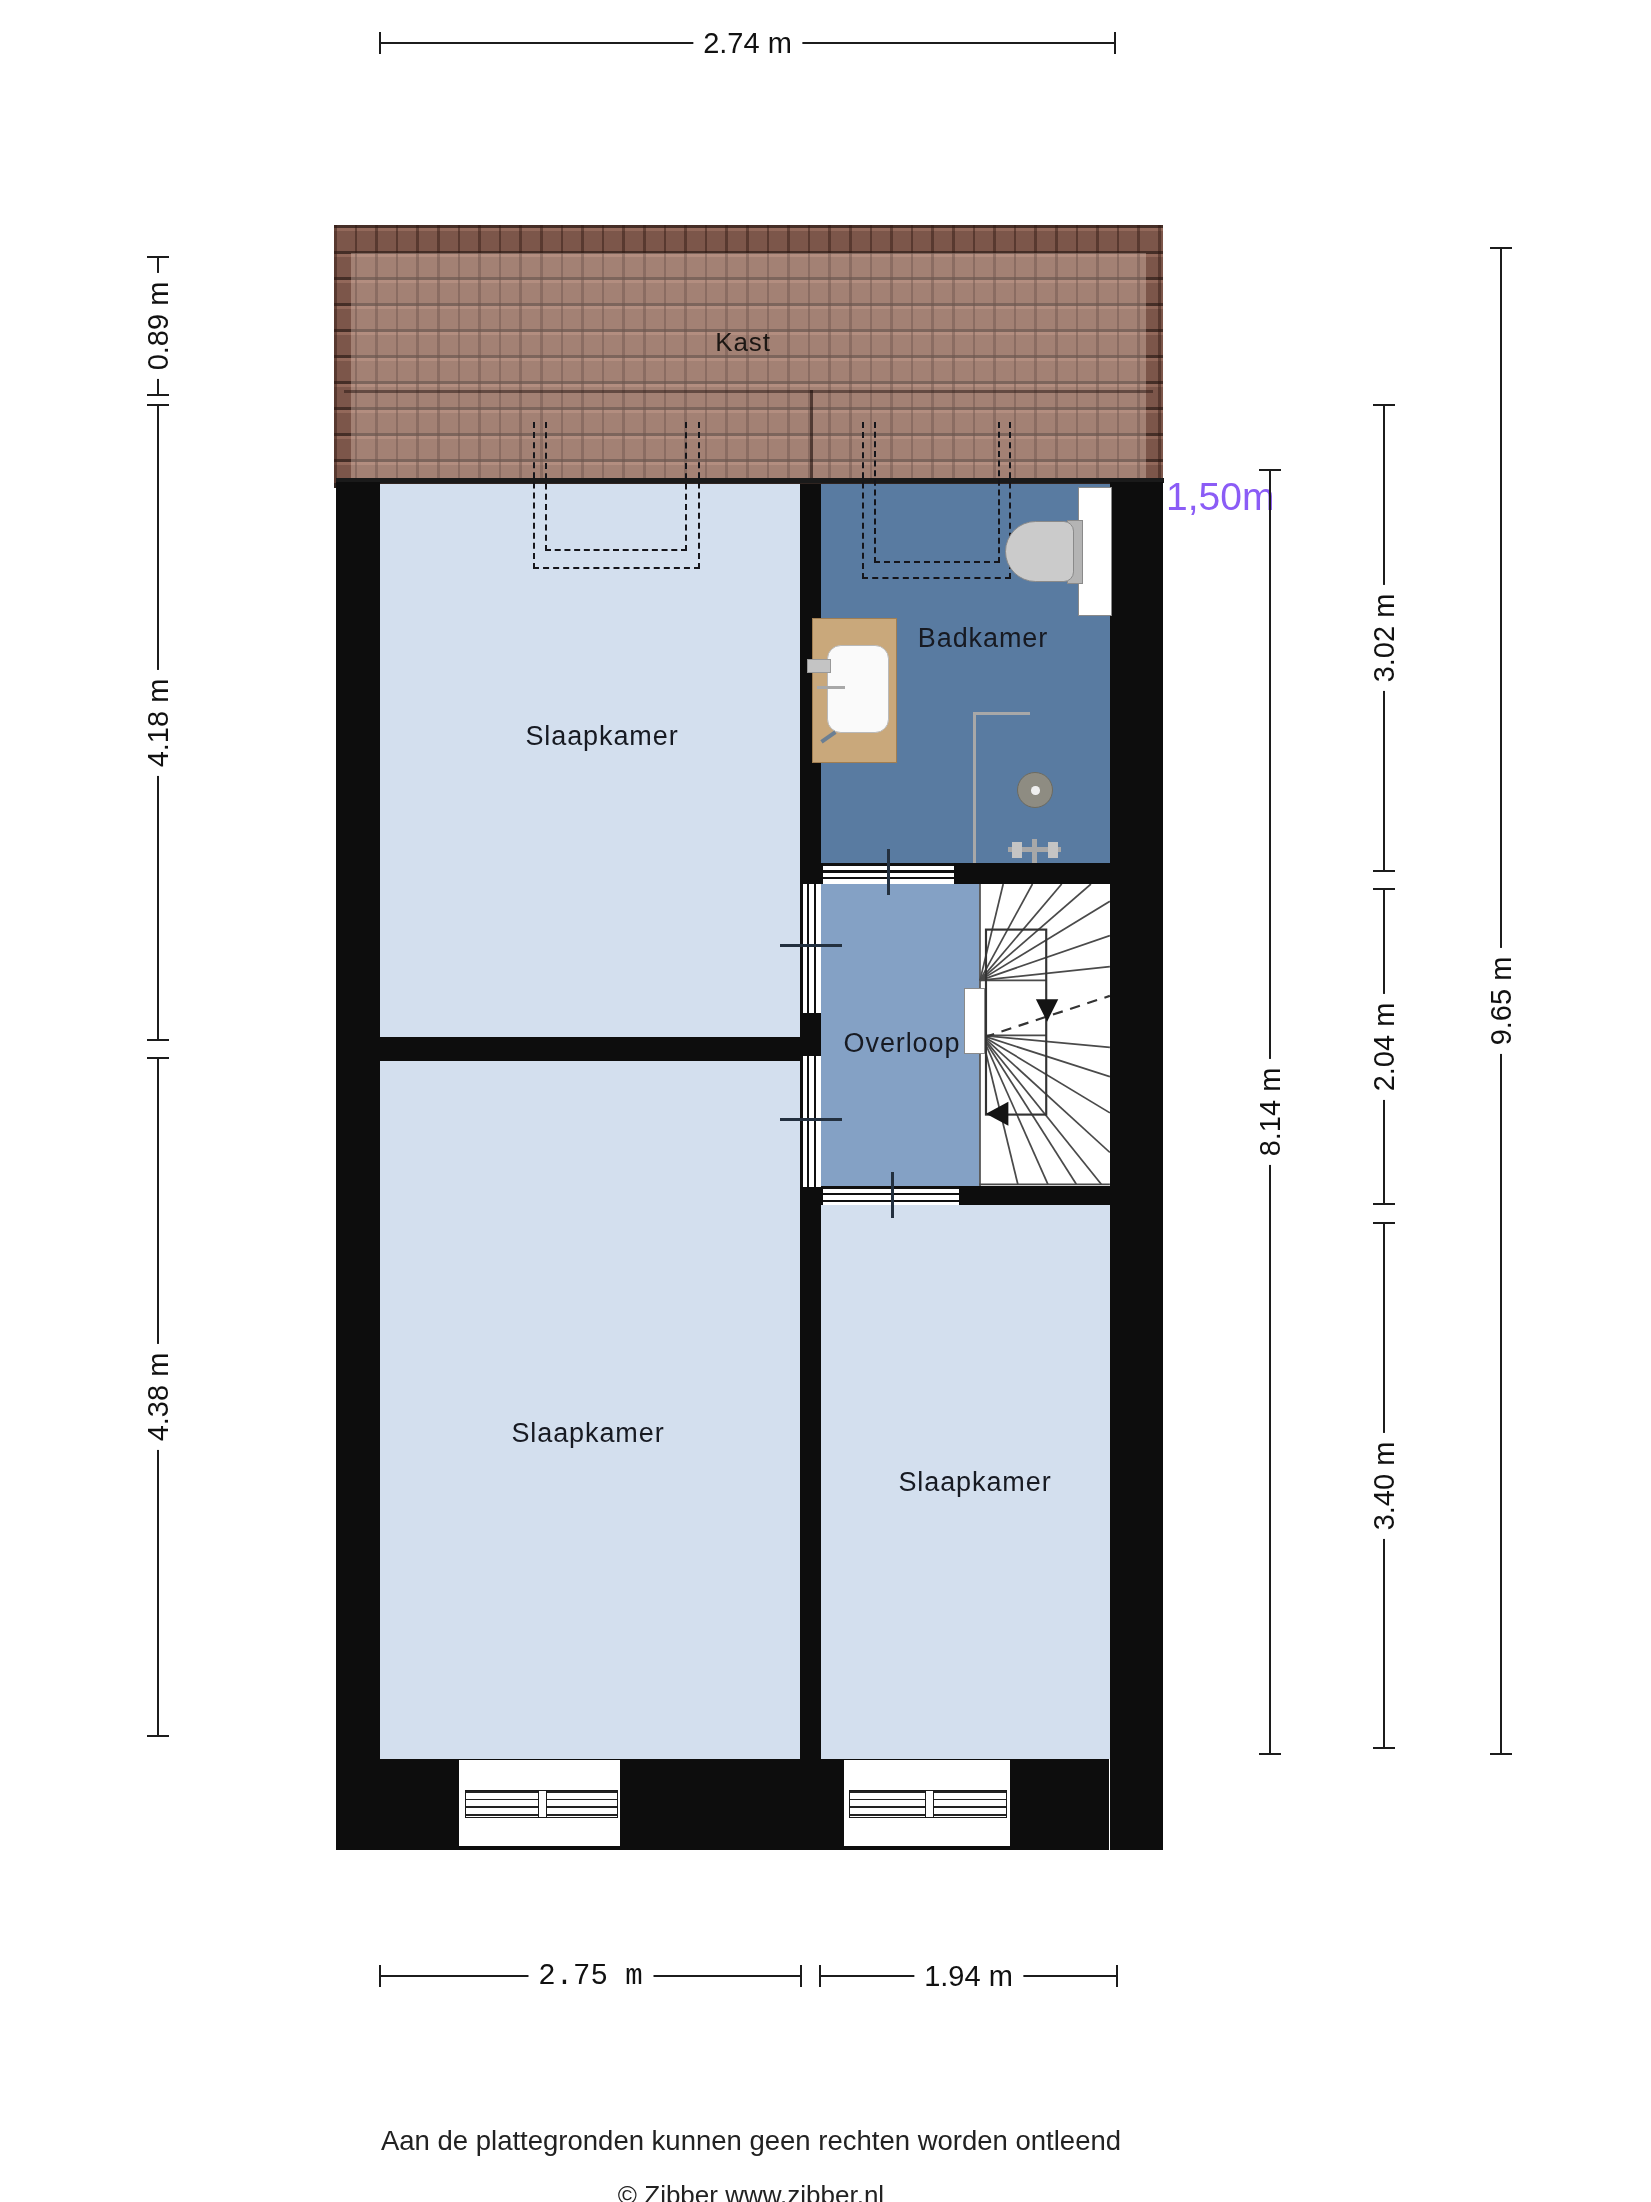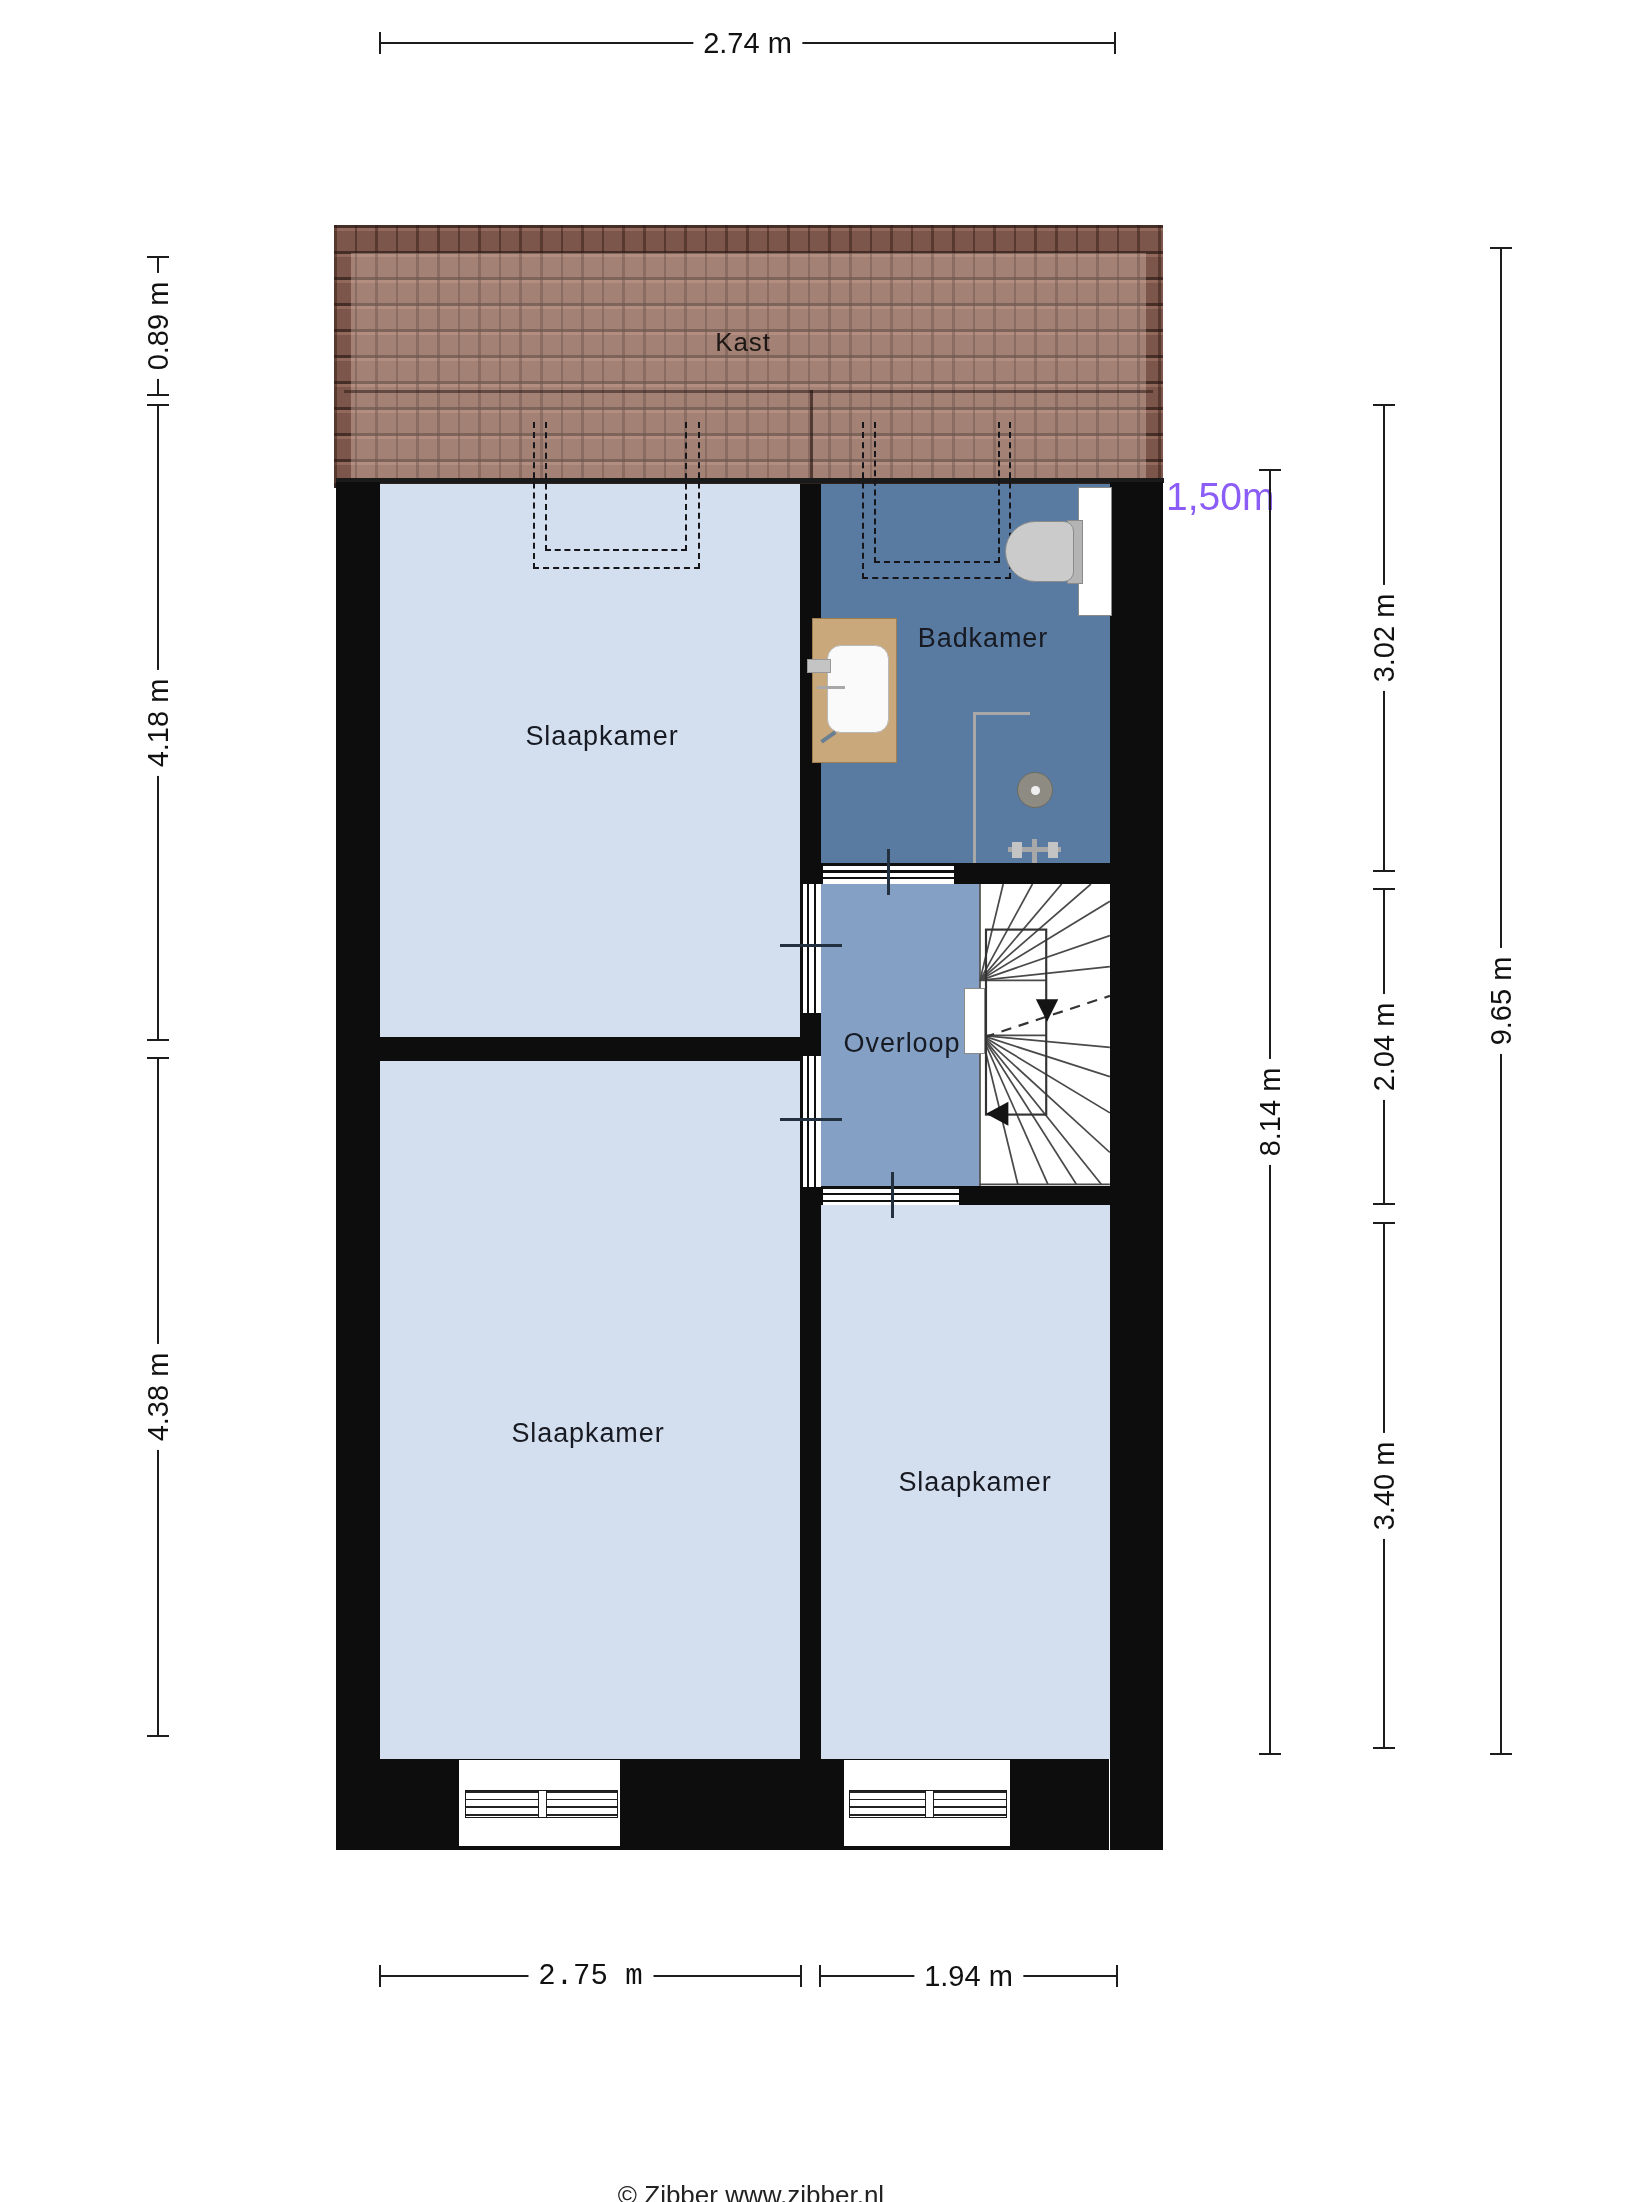--- a/index.html
+++ b/index.html
@@ -214,16 +214,17 @@
     <span class="dlabel">9.65 m</span>
   </div>
 
   <div class="hdim" style="left:379px;top:1975px;width:423px;font-family:Liberation Mono, monospace;">
     <span class="dlabel">2.75 m</span>
   </div>
   <div class="hdim" style="left:819px;top:1975px;width:299px;text-decoration:underline;">
     <span class="dlabel">1.94 m</span>
   </div>
 
+  <div class="footer-line" style="left:751px;top:2125px;font-size:27.5px;">Aan de plattegronden kunnen geen rechten worden ontleend</div>
   <div class="footer-line" style="left:751px;top:2180px;font-size:26px;">© Zibber www.zibber.nl</div>
 
 </div>
 
 
 </body></html>

